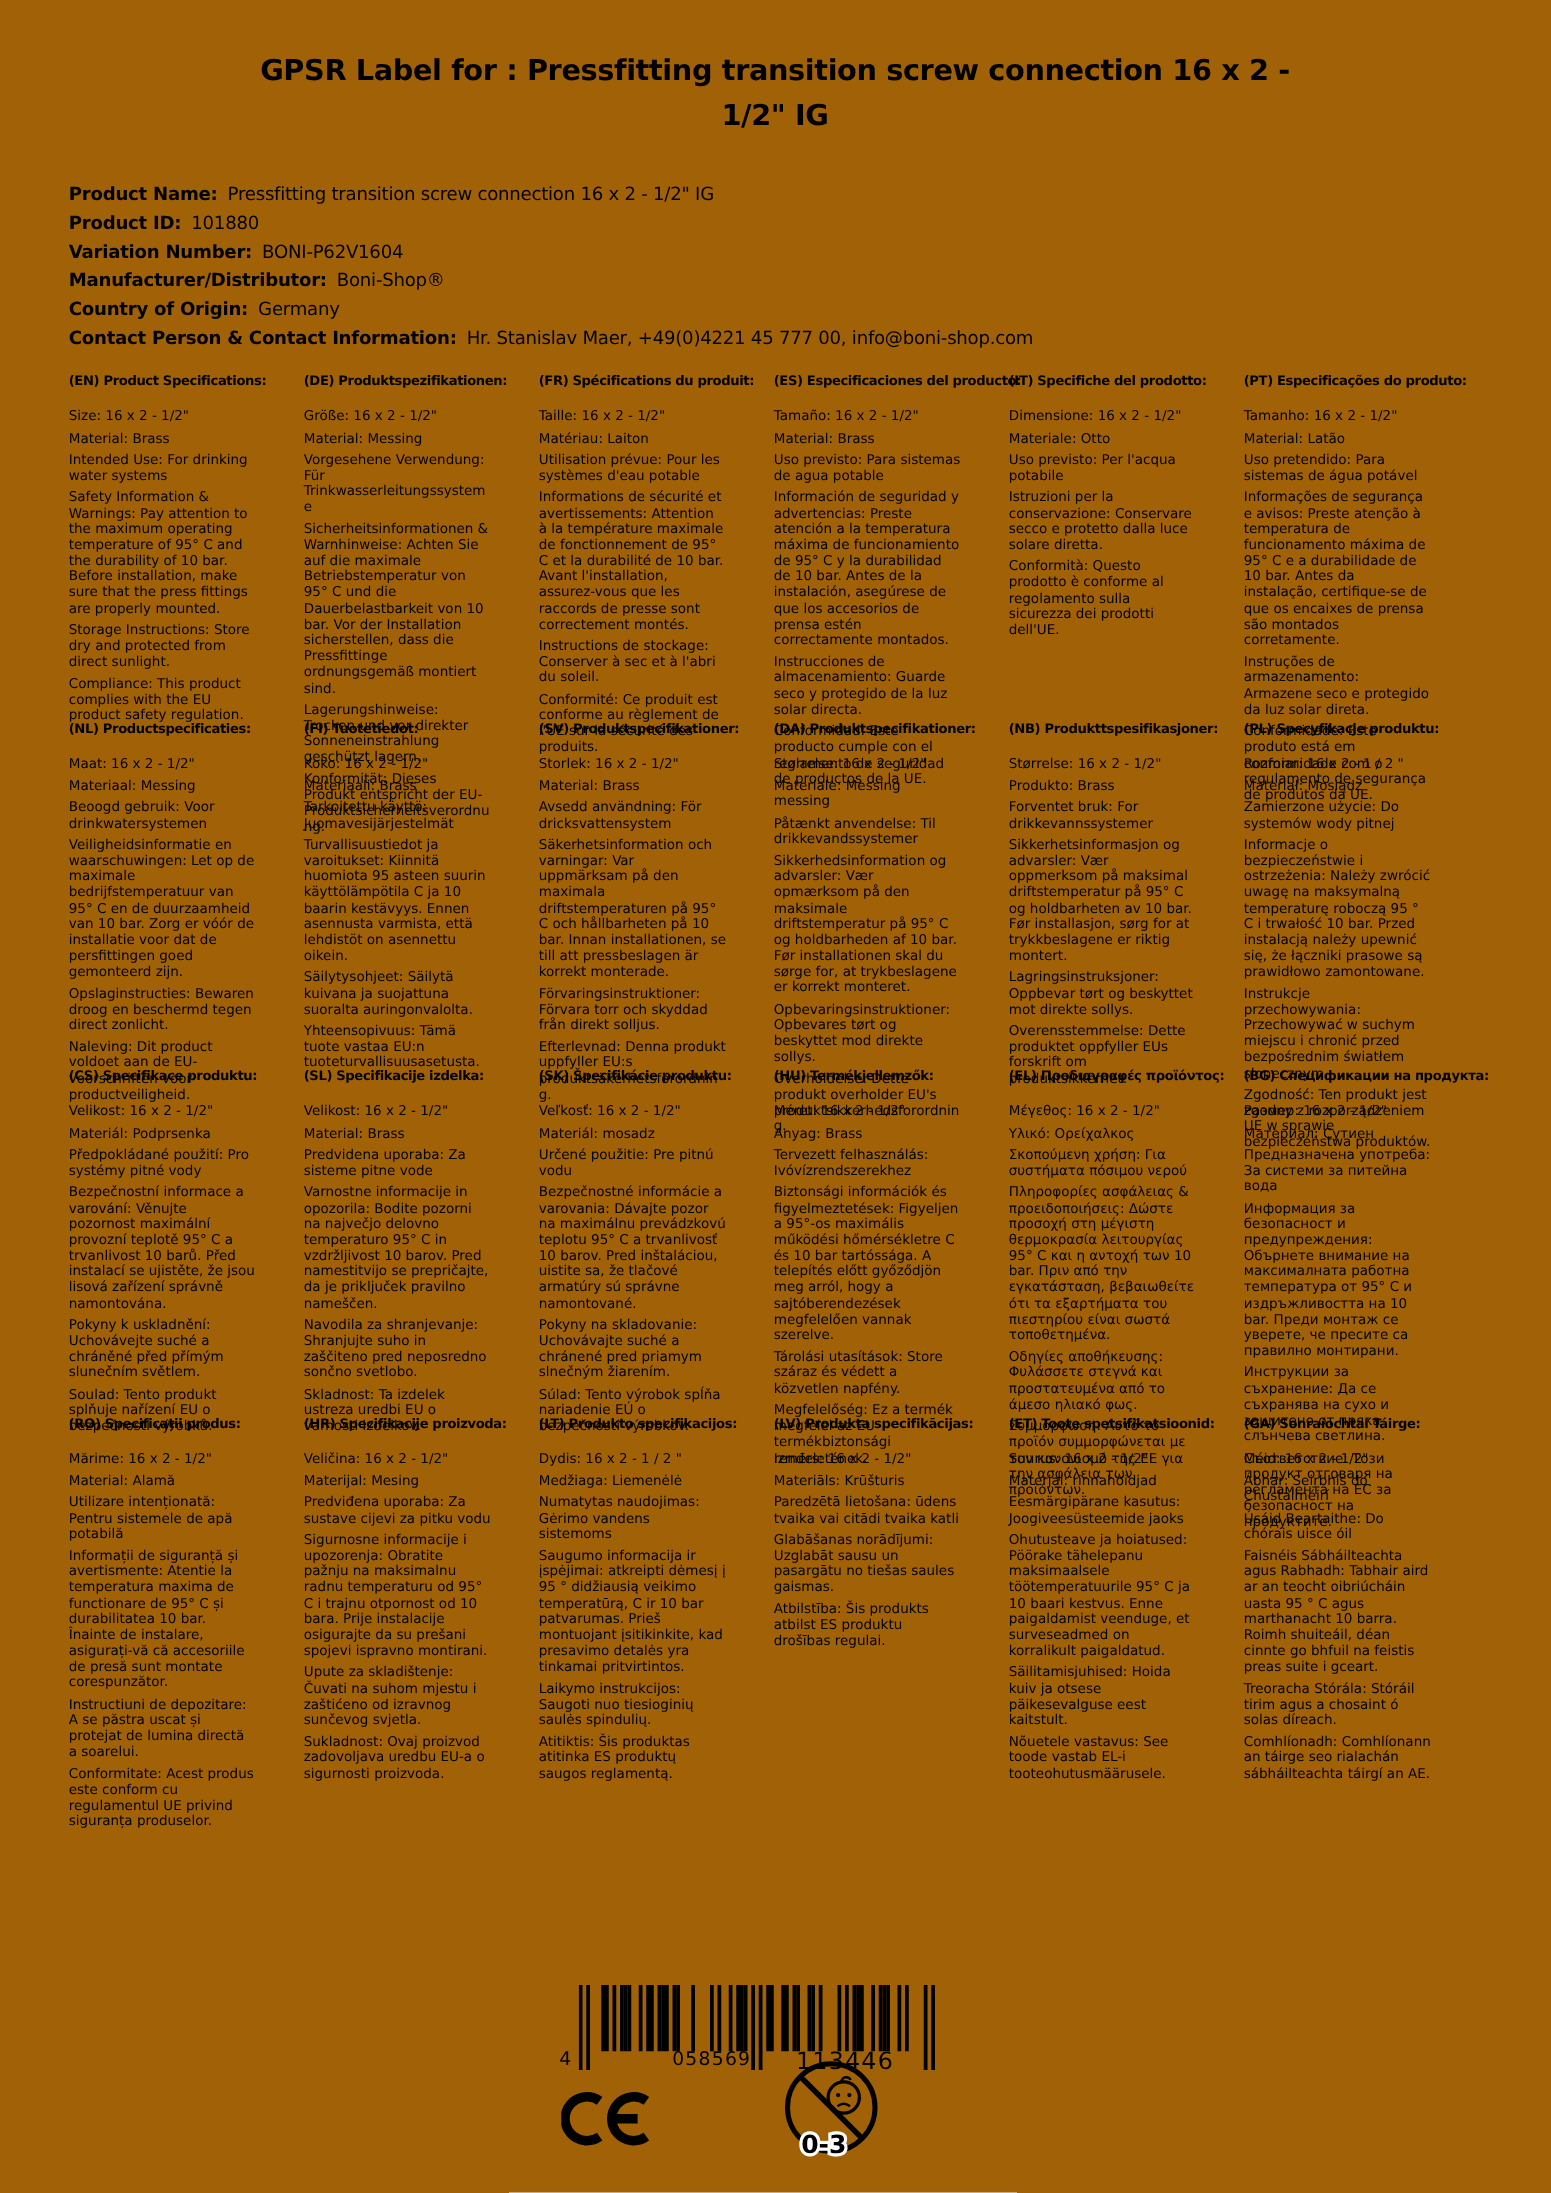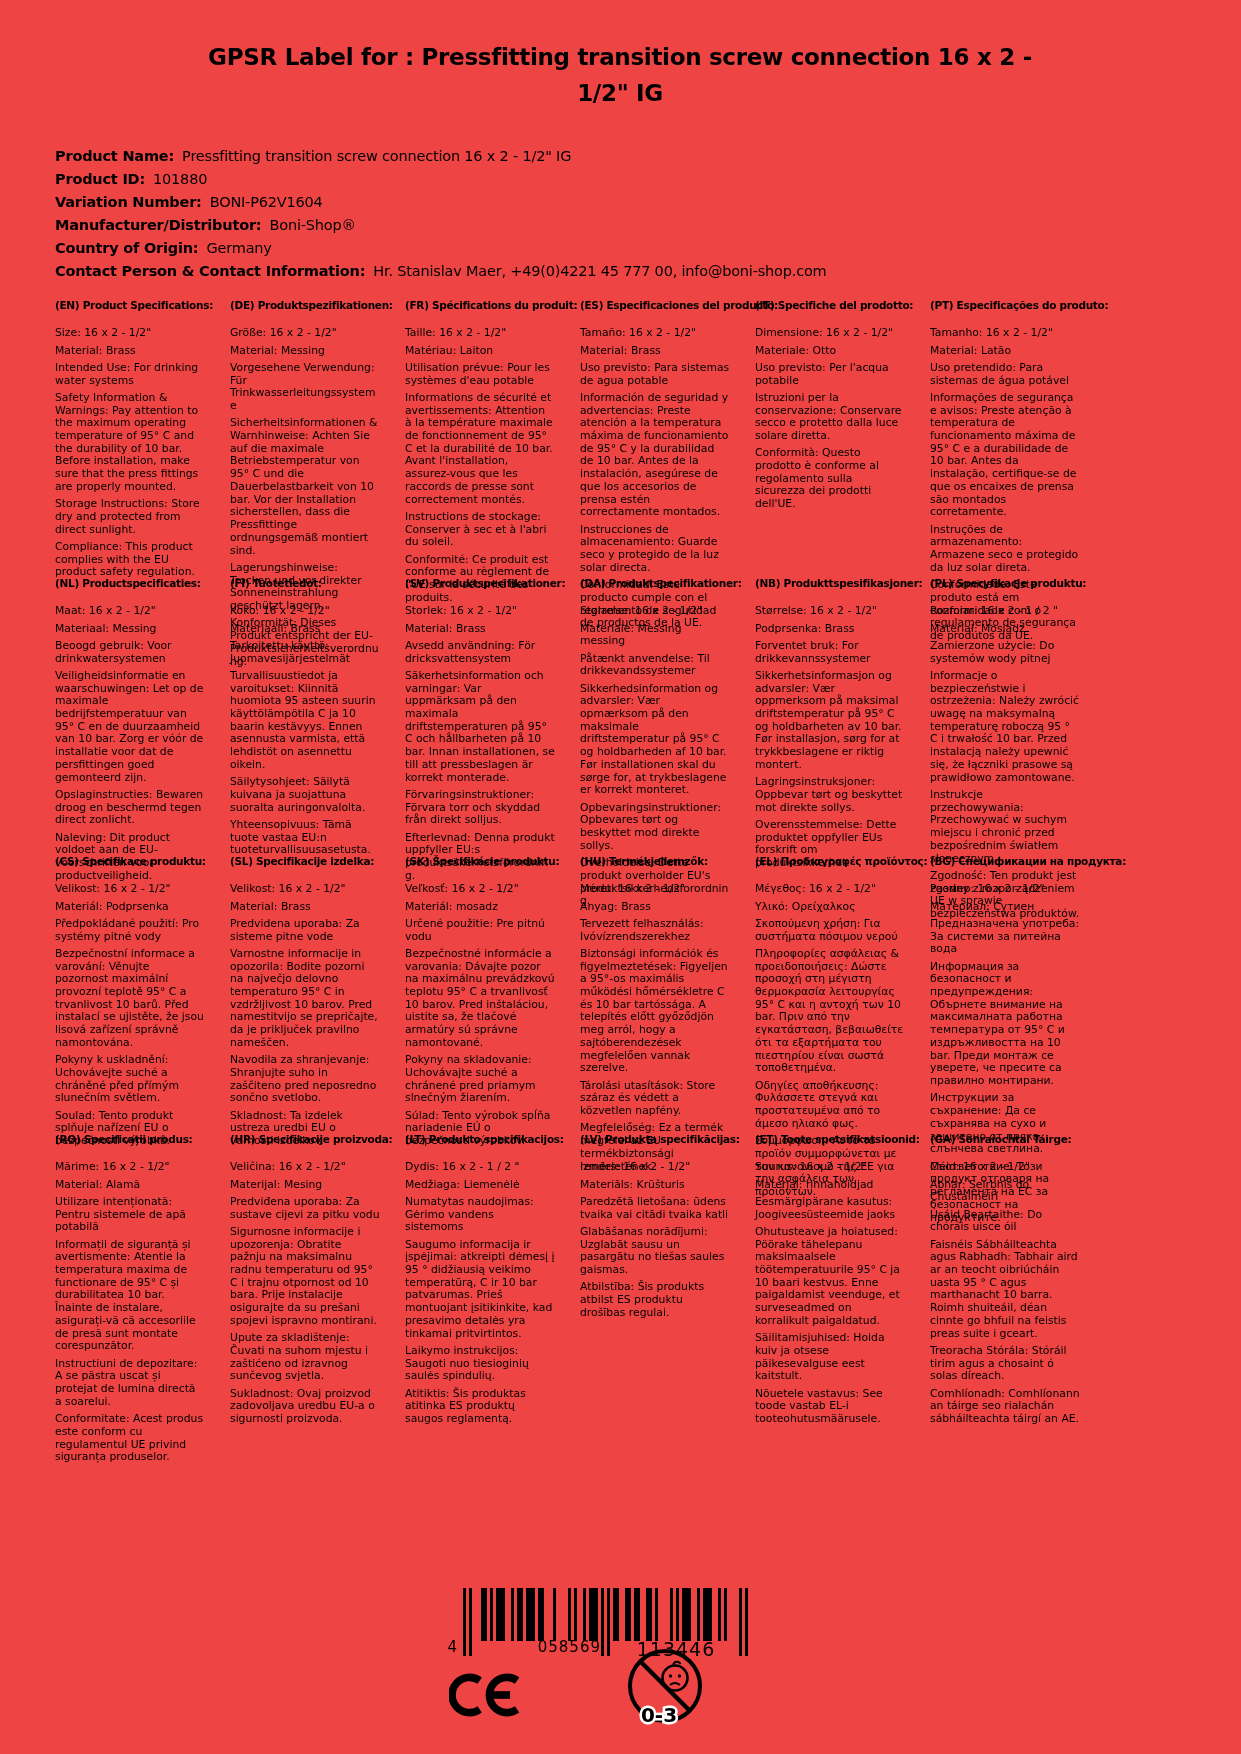--- a/index.html
+++ b/index.html
@@ -1,34 +1,34 @@
 <!DOCTYPE html>
 <html><head>
 <meta charset="utf-8">
 <style>
   html,body { margin:0; padding:0; background:#e8e8e8; }
   .page {
     position:relative; width:1241px; height:1754px; margin:0 auto;
-    background:#ef4444; color:#000;
+    background:#a16207; color:#000;
     font-family:"DejaVu Sans", sans-serif;
     overflow:hidden;
   }
   .title {
     position:absolute; top:40px; left:180px; width:880px;
     text-align:center; font-size:23px; font-weight:bold; line-height:1.55;
     letter-spacing:-0.3px; margin:0;
   }
   .product-info {
     position:absolute; top:145px; left:55px; font-size:14.5px; line-height:23px;
     letter-spacing:-0.2px;
   }
   .pi-label { font-weight:bold; margin-right:8px; }
   .lang-grid {
     position:absolute; top:299px; left:55px; width:1040px;
-    display:grid; grid-template-columns:repeat(6,150px); column-gap:25px;
+    display:grid; grid-template-columns:repeat(6,150px); column-gap:38px;
     grid-auto-rows:278px;
   }
   .lang-block {
     font-size:10.8px; line-height:1.18; overflow-wrap:break-word;
   }
   .lang-title {
     font-weight:bold; font-size:10.5px; letter-spacing:-0.3px; white-space:nowrap;
   }
   .lang-block p { margin:4.5px 0 0 0; }
   .lang-block p:first-of-type { margin-top:16px; }
@@ -149,21 +149,21 @@
   <p>Størrelse: 16 x 2 - 1/2"</p>
         <p>Materiale: Messing messing</p>
         <p>Påtænkt anvendelse: Til drikkevandssystemer</p>
         <p>Sikkerhedsinformation og advarsler: Vær opmærksom på den maksimale driftstemperatur på 95° C og holdbarheden af 10 bar. Før installationen skal du sørge for, at trykbeslagene er korrekt monteret.</p>
         <p>Opbevaringsinstruktioner: Opbevares tørt og beskyttet mod direkte sollys.</p>
         <p>Overholdelse: Dette produkt overholder EU's produktsikkerhedsforordning.</p>
       </div>
       <div class="lang-block">
     <div class="lang-title">(NB) Produkttspesifikasjoner:</div>
   <p>Størrelse: 16 x 2 - 1/2"</p>
-        <p>Podprsenka: Brass</p>
+        <p>Produkto: Brass</p>
         <p>Forventet bruk: For drikkevannssystemer</p>
         <p>Sikkerhetsinformasjon og advarsler: Vær oppmerksom på maksimal driftstemperatur på 95° C og holdbarheten av 10 bar. Før installasjon, sørg for at trykkbeslagene er riktig montert.</p>
         <p>Lagringsinstruksjoner: Oppbevar tørt og beskyttet mot direkte sollys.</p>
         <p>Overensstemmelse: Dette produktet oppfyller EUs forskrift om produktsikkerhet.</p>
       </div>
       <div class="lang-block">
     <div class="lang-title">(PL) Specyfikacje produktu:</div>
   <p>Rozmiar: 16 x 2 - 1 / 2 "</p>
         <p>Materiał: Mosiądz</p>
         <p>Zamierzone użycie: Do systemów wody pitnej</p>

